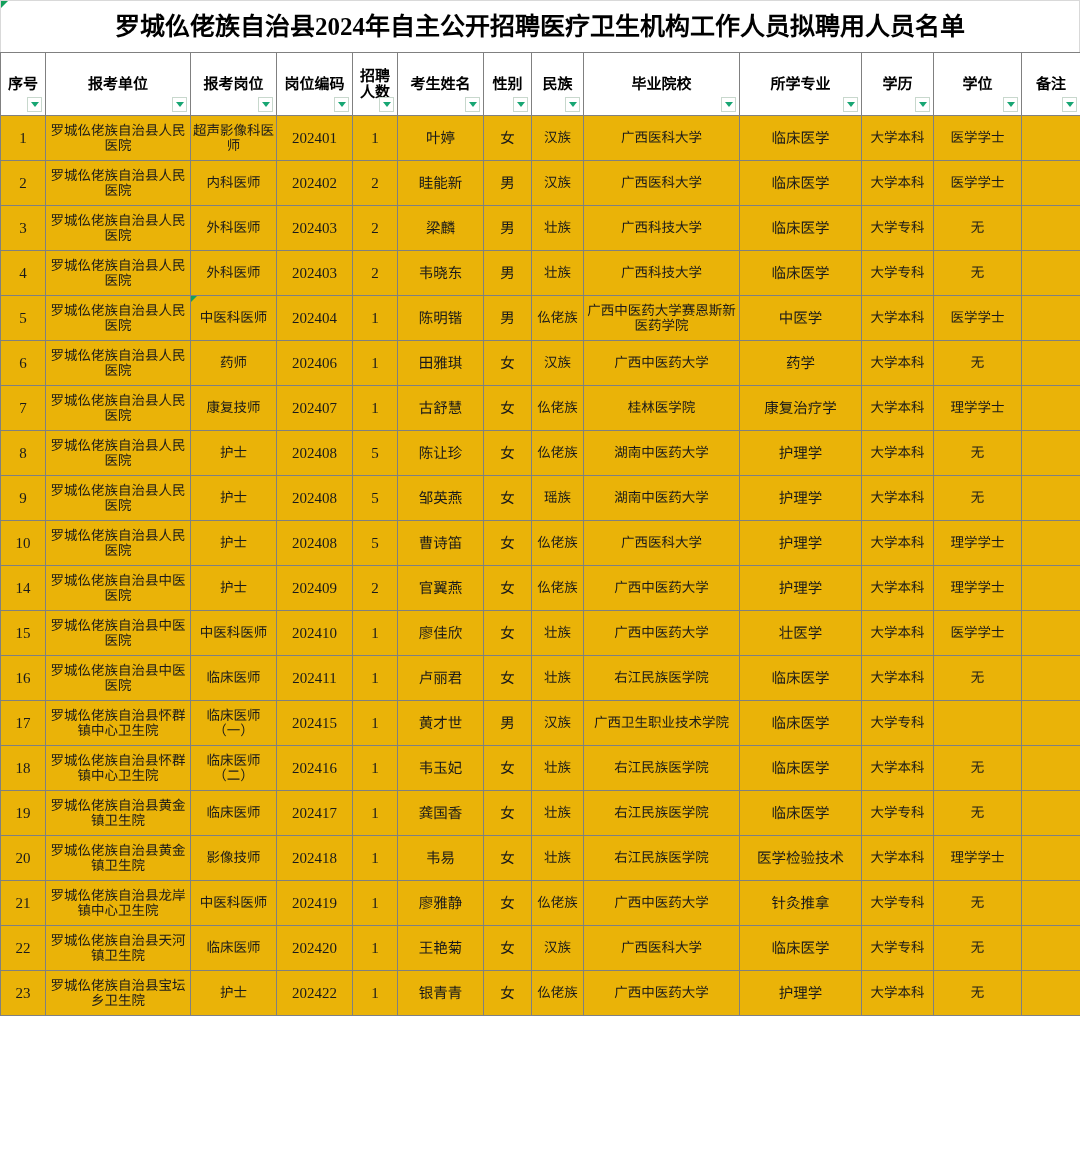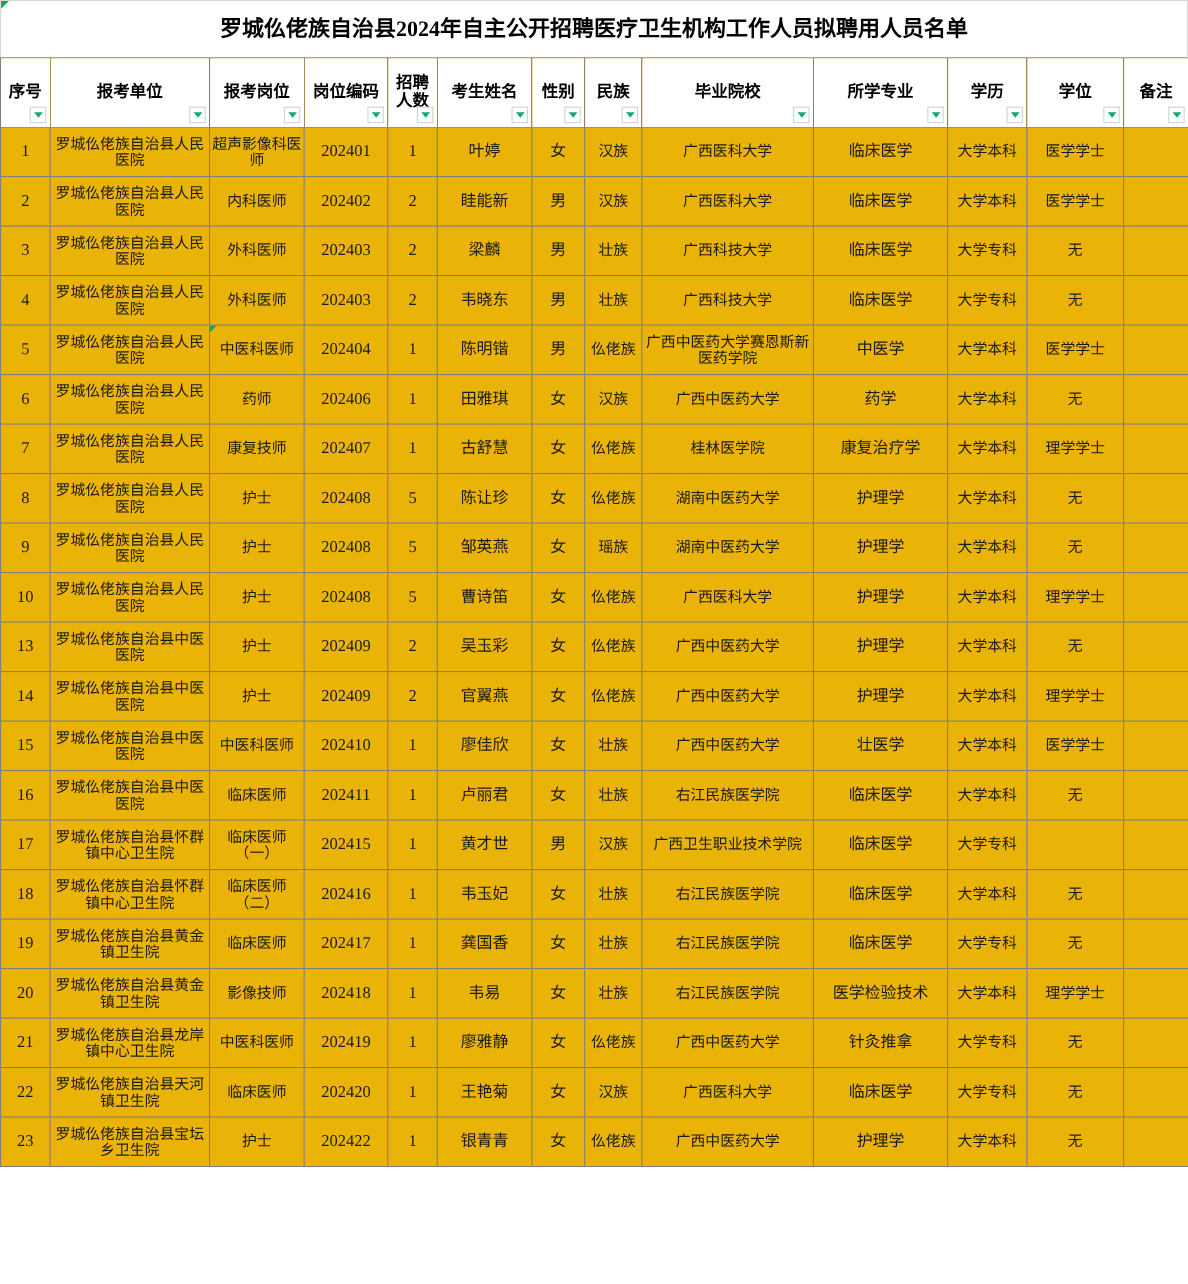--- a/index.html
+++ b/index.html
@@ -29,21 +29,21 @@
     border-top: 1px solid #d9d9d9;
     box-sizing: border-box;
     display: flex;
     align-items: center;
     justify-content: center;
     background: #ffffff;
   }
   .title-text {
     font-family: "Liberation Serif", "DejaVu Serif", serif;
     font-weight: bold;
-    font-size: 20px;
+    font-size: 25px;
     letter-spacing: 0px;
     white-space: nowrap;
     line-height: 1;
     color: #000000;
   }
   .comment-flag {
     position: absolute;
     top: 0;
     left: 0;
     width: 0;
@@ -398,35 +398,20 @@
           <td class="cn">曹诗笛</td>
           <td class="cn">女</td>
           <td class="cn tight">仫佬族</td>
           <td class="cn tight">广西医科大学</td>
           <td class="cn">护理学</td>
           <td class="cn tight">大学本科</td>
           <td class="cn tight">理学学士</td>
           <td class="cn"></td>
         </tr>
         <tr>
-          <td class="num">13</td>
-          <td class="cn tight">罗城仫佬族自治县中医医院</td>
-          <td class="cn tight">护士</td>
-          <td class="num">202409</td>
-          <td class="num">2</td>
-          <td class="cn">吴玉彩</td>
-          <td class="cn">女</td>
-          <td class="cn tight">仫佬族</td>
-          <td class="cn tight">广西中医药大学</td>
-          <td class="cn">护理学</td>
-          <td class="cn tight">大学本科</td>
-          <td class="cn tight">无</td>
-          <td class="cn"></td>
-        </tr>
-        <tr>
           <td class="num">14</td>
           <td class="cn tight">罗城仫佬族自治县中医医院</td>
           <td class="cn tight">护士</td>
           <td class="num">202409</td>
           <td class="num">2</td>
           <td class="cn">官翼燕</td>
           <td class="cn">女</td>
           <td class="cn tight">仫佬族</td>
           <td class="cn tight">广西中医药大学</td>
           <td class="cn">护理学</td>

